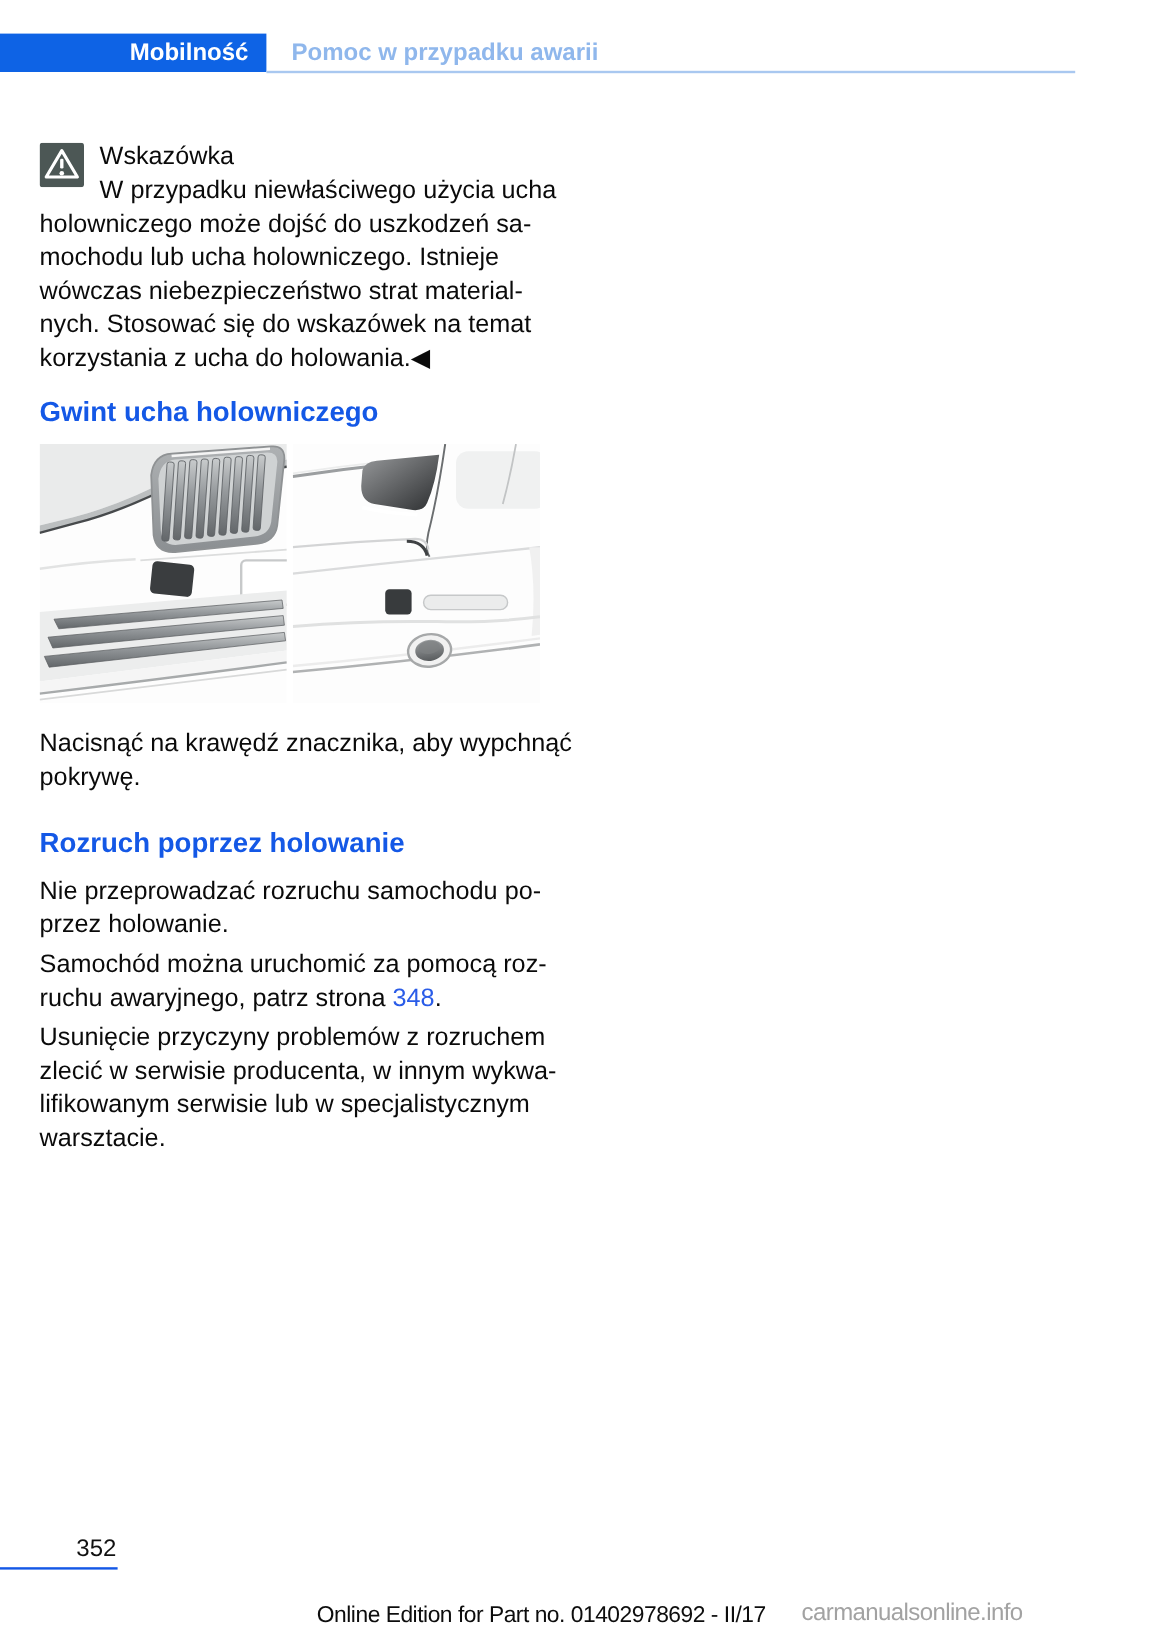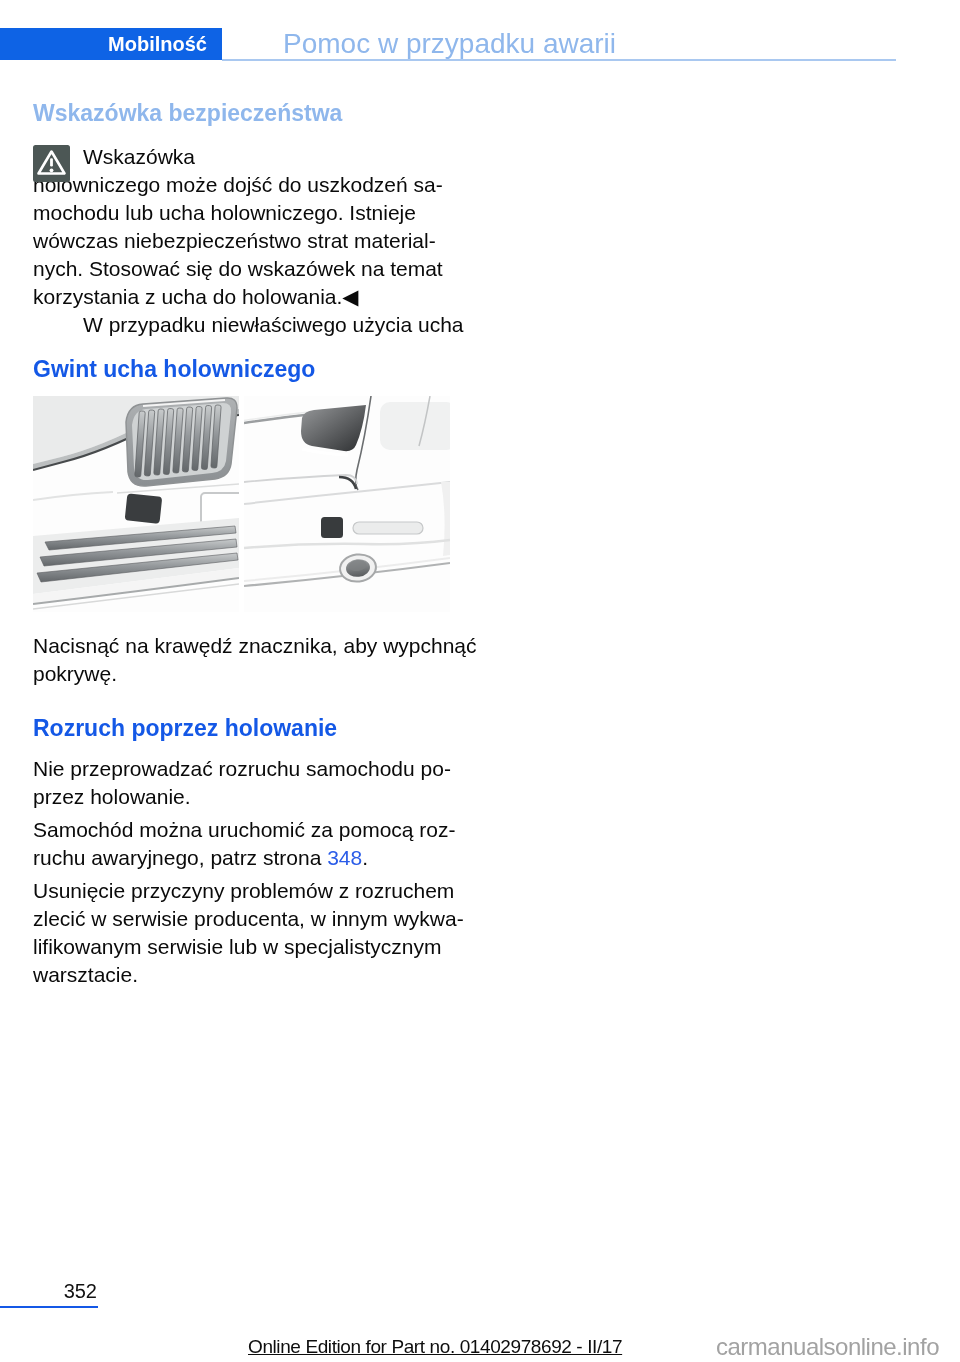--- a/index.html
+++ b/index.html
@@ -10,21 +10,21 @@
   }
   
   .hdr { position:absolute; left:0; top:28px; width:960px; height:32px; }
   .tab-active {
     position:absolute; left:0; top:0; width:222px; height:32px;
     background:var(--accent,#0e63e5); color:#fff; font-weight:bold; font-size:20px;
     line-height:32px; text-align:right; padding-right:15px;
   }
   .tab-inactive {
     position:absolute; left:243px; top:0; height:32px; line-height:32px;
-    color:var(--lightblue,#8fb7ec); font-weight:normal; font-size:28px; white-space:nowrap;margin-left:40px;
+    color:var(--lightblue,#8fb7ec); font-weight:bold; font-size:20px; white-space:nowrap;
   }
   .hdr-rule { position:absolute; left:222px; top:31px; width:674px; height:2px; background:var(--rule,#a9c8f0); }
   
   .column { position:absolute; left:33px; top:100px; width:440px; }
   .h-light { color:var(--lightblue,#8fb7ec); font-size:23px; font-weight:bold; line-height:26px; }
   .h-blue  { color:var(--heading,#1458e6); font-size:23px; font-weight:bold; line-height:28px; }
   .mt-gwint   { margin-top:16px; }
   .mt-figs    { margin-top:13px; }
   .mt-caption { margin-top:20px; }
   .mt-rozruch { margin-top:26px; }
@@ -34,59 +34,58 @@
   .warning { position:relative; margin-top:17px; }
   .warn-icon { position:absolute; left:0; top:2px; width:37px; height:37px; display:block; }
   .warn-indent { margin-left:50px; }
   .page-link { color:var(--link,#2a5ce8); text-decoration:none;margin-top:40px; }
   .figures { display:flex; gap:5px; width:417px; }
   .figures svg { display:block; flex:0 0 auto; }
   
   .foot-rule { position:absolute; left:0; top:1306px; width:98px; height:2px; background:var(--heading,#1458e6); }
   .page-num  { position:absolute; left:0; top:1280px; width:97px; text-align:right; font-size:20px; color:#111; }
   .edition   {
-    position:absolute; left:248px; top:1336px; font-size:19px; letter-spacing:-0.4px;
-    white-space:nowrap; color:#0d0d0d;text-decoration:underline;
+    position:absolute; left:264px; top:1336px; font-size:19px; letter-spacing:-0.4px;
+    white-space:nowrap; color:#0d0d0d;
   }
   .watermark {
-    position:absolute; left:716px; top:1333px; font-size:24px; letter-spacing:-0.5px;
+    position:absolute; left:668px; top:1333px; font-size:20px; letter-spacing:-0.5px;
     white-space:nowrap; color:var(--watermark,#a2a2a2);
   }
 </style>
 </head>
 <body>
 
 <div>
 
   <header class="hdr">
     <div class="tab-active">Mobilność</div>
     <div class="tab-inactive">Pomoc w przypadku awarii</div>
     <div class="hdr-rule"></div>
   </header>
 
   <main class="column">
 
-    <h2 class="h-light">Wskazówka bezpieczeństwa</h2>
 
     <section class="warning">
       <span class="warn-icon">
         <svg viewBox="0 0 37 37" width="37" height="37">
           <rect width="37" height="37" rx="2.5" fill="#4c5755"></rect>
           <path d="M18.5,6.5 L31.5,28.5 H5.5 Z" fill="none" stroke="#fff" stroke-width="2.6" stroke-linejoin="round"></path>
           <rect x="17.1" y="13.2" width="2.8" height="8.3" rx="1.2" fill="#fff"></rect>
           <circle cx="18.5" cy="25.3" r="1.9" fill="#fff"></circle>
         </svg>
       </span>
       <div class="body-text warn-indent">Wskazówka</div>
+      <div class="body-text warn-indent">W przypadku niewłaściwego użycia ucha</div>
       <div class="body-text">holowniczego może dojść do uszkodzeń sa-
 mochodu lub ucha holowniczego. Istnieje
 wówczas niebezpieczeństwo strat material-
 nych. Stosować się do wskazówek na temat
 korzystania z ucha do holowania.◀</div>
-      <div class="body-text warn-indent">W przypadku niewłaściwego użycia ucha</div>
     </section>
 
     <h2 class="h-blue mt-gwint">Gwint ucha holowniczego</h2>
 
     <figure class="figures mt-figs">
 
       <svg viewBox="0 0 206 216" width="206" height="216">
         <defs>
           <linearGradient id="slatL" x1="0" y1="0" x2="0" y2="1">
             <stop offset="0" stop-color="#c8cbcc"></stop>

